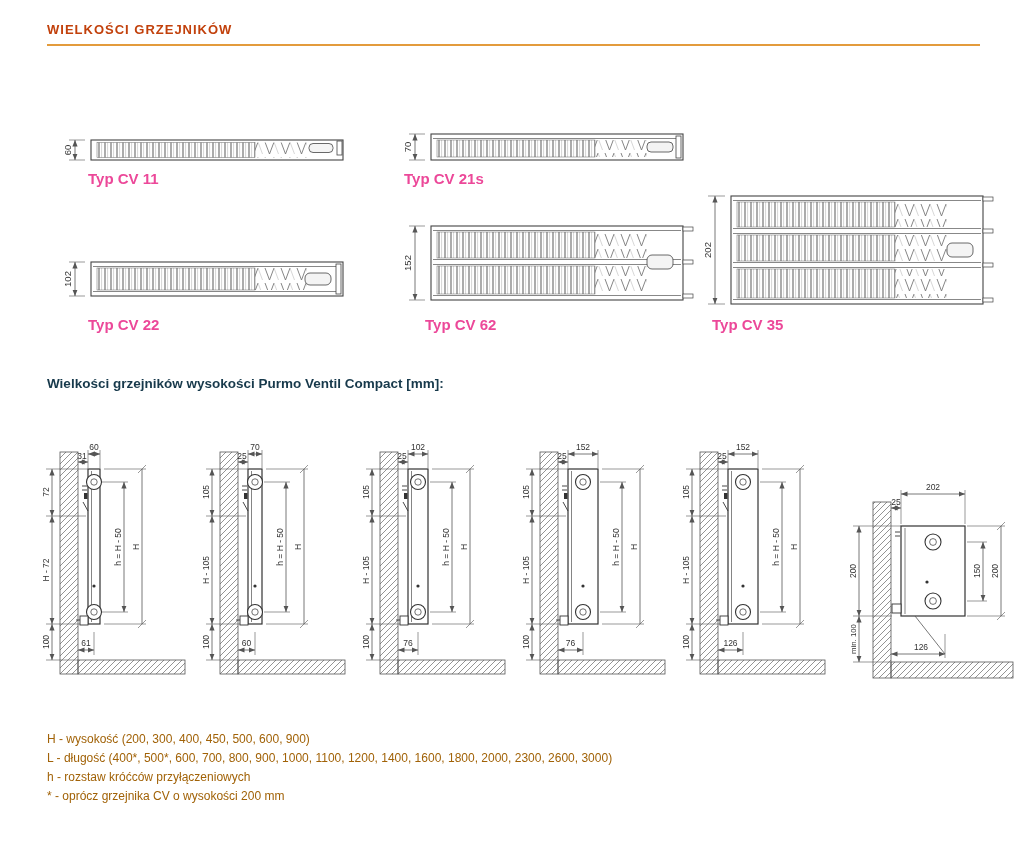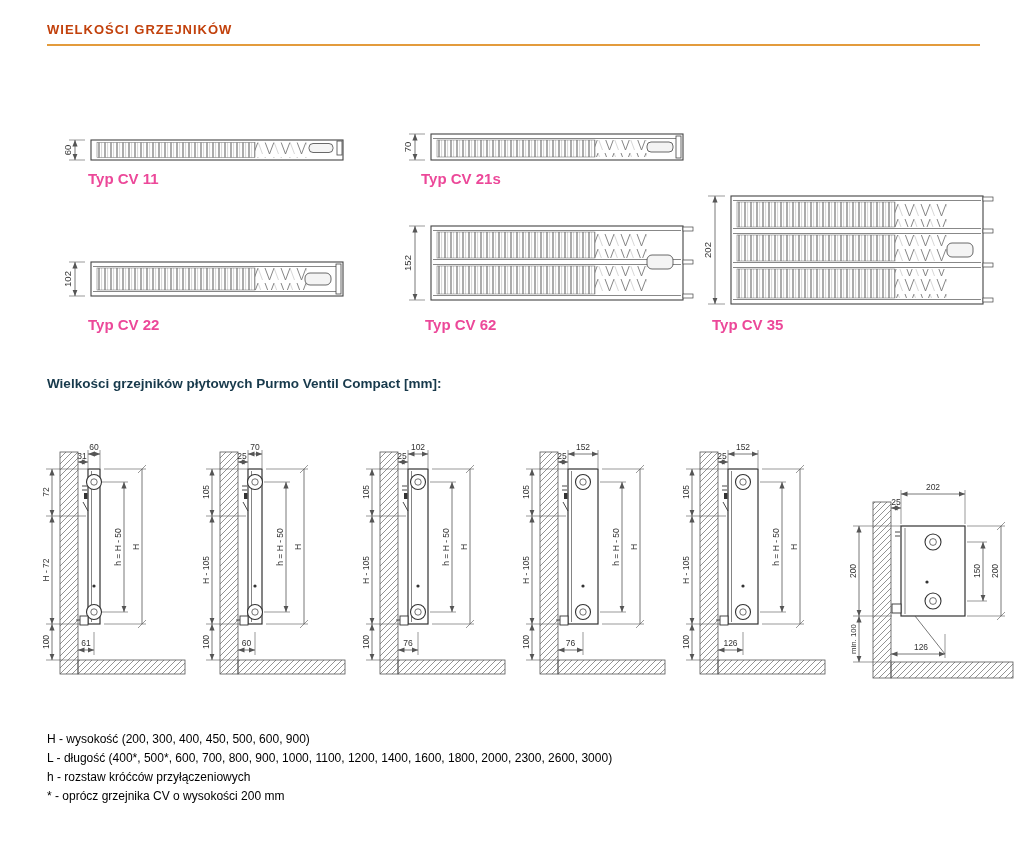--- a/index.html
+++ b/index.html
@@ -14,21 +14,21 @@
   }
   #header-rule{
     left:47px;top:44px;width:933px;height:2px;background:#E39B3C;
   }
   .typ-label{
     font-size:15px;font-weight:700;color:#ec4899;white-space:nowrap;
   }
   #section-heading{
     left:47px;top:376px;font-size:13.5px;font-weight:700;color:#17394B;
   }
-  #legend{left:47px;top:730px;font-size:12px;color:#000000;line-height:19px;}
+  #legend{left:47px;top:730px;font-size:12px;color:#a16207;line-height:19px;}
   svg{overflow:visible;}
   svg text{font-family:"Liberation Sans",sans-serif;font-size:8.5px;fill:#333;}
   svg text.big{font-size:9.5px;}
   .ln{stroke:#555;stroke-width:0.7;fill:none;}
   .ext{stroke:#555;stroke-width:0.6;fill:none;}
   .dim{stroke:#555;stroke-width:0.8;fill:none;}
   .outline{stroke:#444;stroke-width:1.1;fill:#fff;}
   .radline{stroke:#333;stroke-width:1.2;fill:#fff;}
   #sideviews-row{left:40px;top:424px;display:flex;}
   #sideviews-row svg{width:160px;height:265px;flex:0 0 160px;}
@@ -76,21 +76,21 @@
   <line class="ext" x1="14" y1="38" x2="30" y2="38"></line>
   <line class="dim" x1="20" y1="12" x2="20" y2="38" marker-start="url(#arr)" marker-end="url(#arr)"></line>
   <text class="big" x="16" y="25" text-anchor="middle" transform="rotate(-90 16 25)">70</text>
   <rect class="outline" x="36" y="12" width="252" height="26"></rect>
   <line class="ln" x1="38" y1="16.5" x2="286" y2="16.5"></line>
   <rect x="42" y="18" width="158" height="17" fill="url(#fins)" stroke="#666" stroke-width="0.5"></rect>
   <rect x="200" y="18" width="52" height="17" fill="url(#bigzig)"></rect>
   <rect x="252" y="20" width="26" height="10" rx="4" fill="#f4f4f4" stroke="#444" stroke-width="0.8"></rect>
   <rect x="281" y="14" width="5" height="22" fill="#fff" stroke="#444" stroke-width="0.8"></rect>
 </svg>
-<div class="abs typ-label" style="left:421px;top:170px">Typ CV 21s</div>
+<div class="abs typ-label" style="left:404px;top:170px">Typ CV 21s</div>
 
 <svg class="abs" style="left:55px;top:252px" width="300" height="58" viewBox="0 0 300 58">
   <line class="ext" x1="14" y1="10" x2="30" y2="10"></line>
   <line class="ext" x1="14" y1="44" x2="30" y2="44"></line>
   <line class="dim" x1="20" y1="10" x2="20" y2="44" marker-start="url(#arr)" marker-end="url(#arr)"></line>
   <text class="big" x="16" y="27" text-anchor="middle" transform="rotate(-90 16 27)">102</text>
   <rect class="outline" x="36" y="10" width="252" height="34"></rect>
   <line class="ln" x1="38" y1="14.5" x2="286" y2="14.5"></line>
   <line class="ln" x1="38" y1="39.5" x2="286" y2="39.5"></line>
   <rect x="42" y="16" width="158" height="22" fill="url(#fins)" stroke="#666" stroke-width="0.5"></rect>
@@ -140,21 +140,21 @@
   <rect x="200" y="47" width="52" height="26" fill="url(#bigzig)"></rect>
   <rect x="200" y="81" width="52" height="29" fill="url(#bigzig)"></rect>
   <rect x="252" y="55" width="26" height="14" rx="5" fill="#f4f4f4" stroke="#444" stroke-width="0.8"></rect>
   <rect x="288" y="9" width="10" height="4" fill="#fff" stroke="#444" stroke-width="0.7"></rect>
   <rect x="288" y="41" width="10" height="4" fill="#fff" stroke="#444" stroke-width="0.7"></rect>
   <rect x="288" y="75" width="10" height="4" fill="#fff" stroke="#444" stroke-width="0.7"></rect>
   <rect x="288" y="110" width="10" height="4" fill="#fff" stroke="#444" stroke-width="0.7"></rect>
 </svg>
 <div class="abs typ-label" style="left:712px;top:316px">Typ CV 35</div>
 
-<div class="abs" id="section-heading">Wielkości grzejników płytowych Purmo Ventil Compact [mm]:</div>
+<div class="abs" id="section-heading">Wielkości grzejników wysokości Purmo Ventil Compact [mm]:</div>
 
 <div class="abs" id="sideviews-row">
     <svg viewBox="0 0 160 265">
 
     <rect x="20" y="28" width="18" height="222" fill="url(#hatch)" stroke="#555" stroke-width="0.8"></rect>
     <rect x="38" y="236" width="107" height="14" fill="url(#hatch)" stroke="#555" stroke-width="0.8"></rect>
 
     <rect class="rad radline" x="48" y="45" width="12" height="155"></rect>
     <line class="seam" x1="51.5" y1="47" x2="51.5" y2="198" stroke="#333" stroke-width="0.6"></line>
     <circle class="cxa" cx="54" cy="58" r="7.5" fill="#fff" stroke="#333" stroke-width="1.1"></circle>

